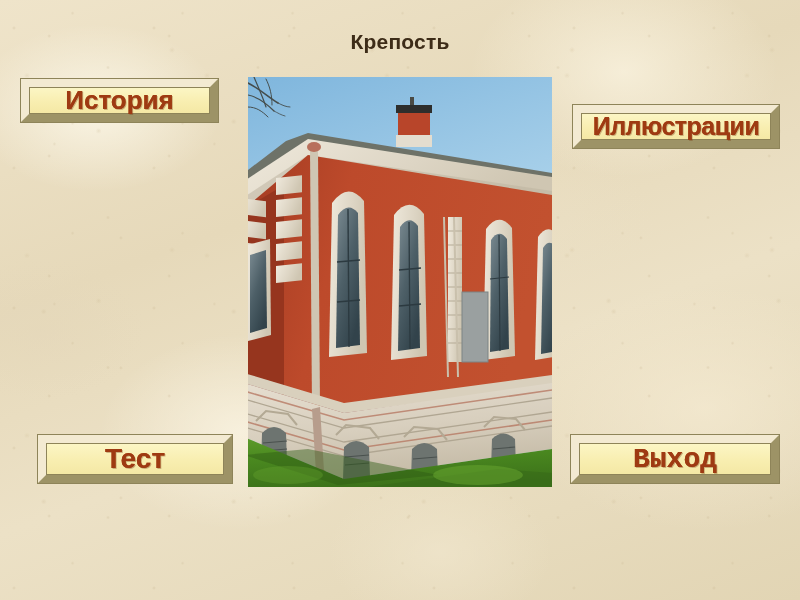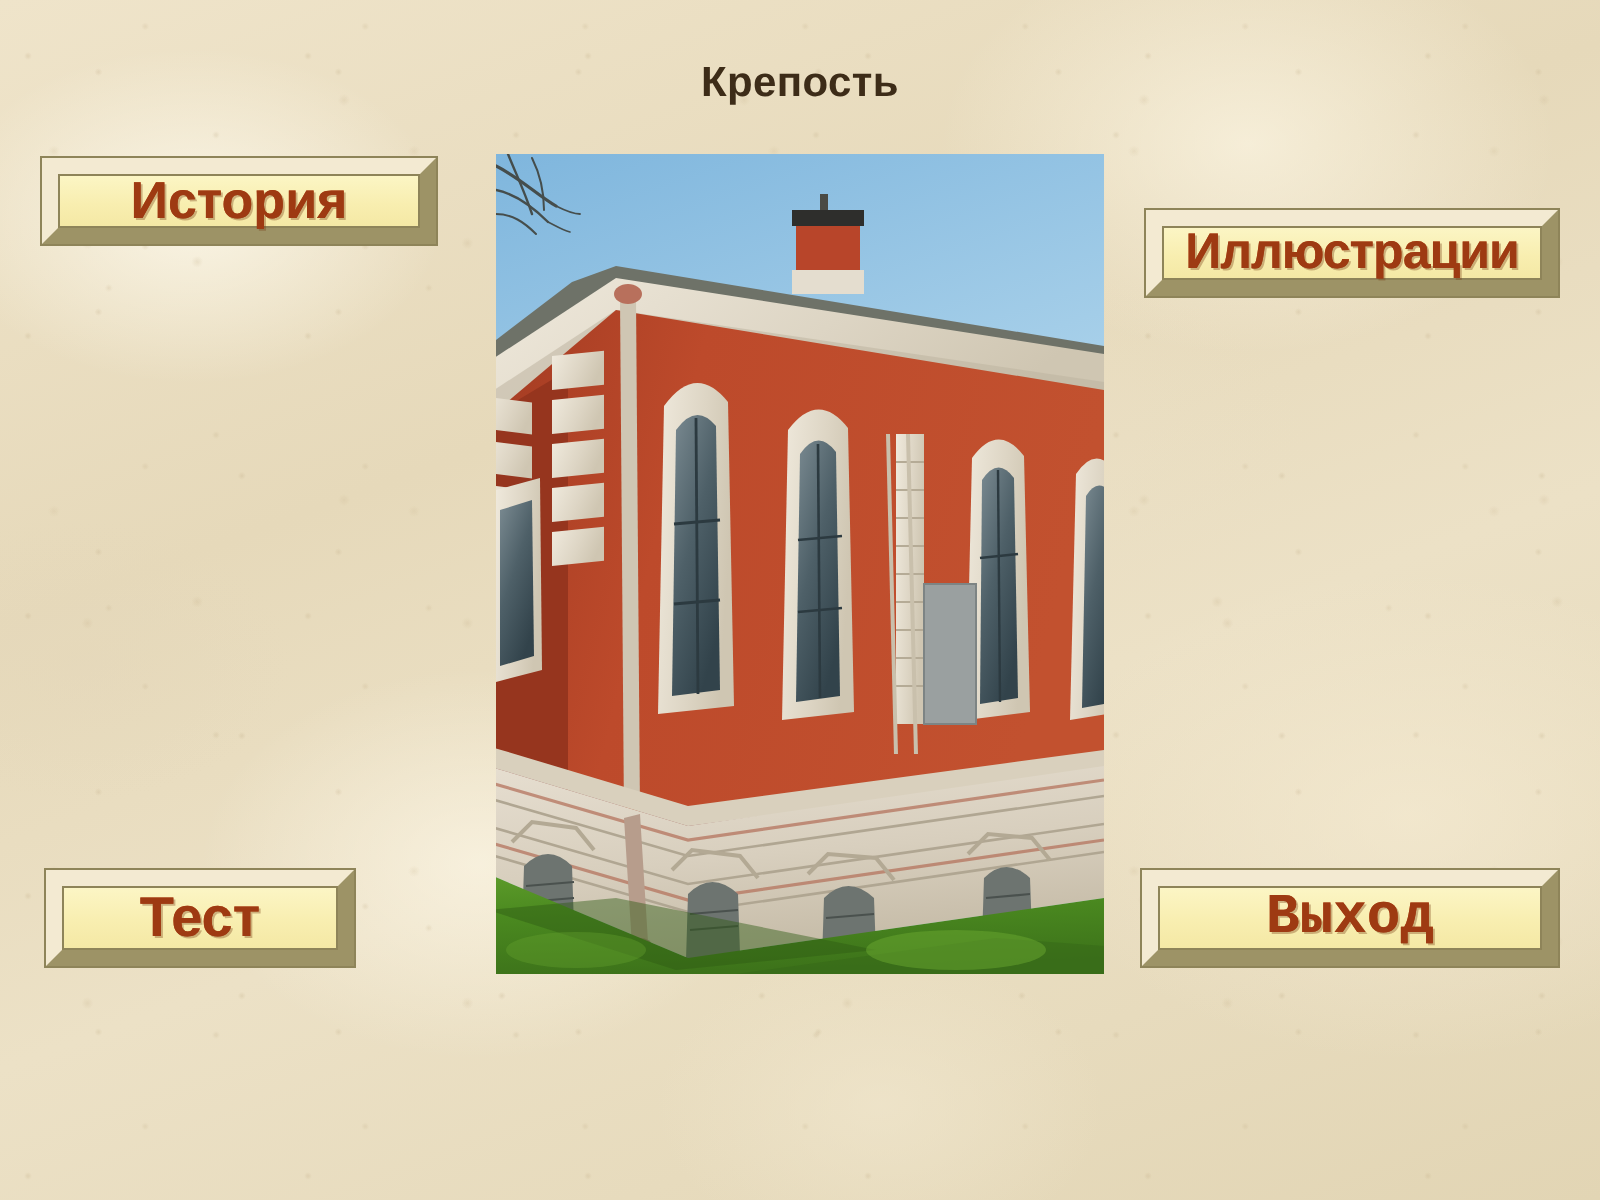--- a/index.html
+++ b/index.html
@@ -113,21 +113,21 @@
     color: #9e3a12;
     white-space: nowrap;
     text-shadow: 1px 1px 0 rgba(120,60,20,0.35);
     background: linear-gradient(180deg, #a33d12 0%, #c4521d 45%, #8e3410 100%);
     -webkit-background-clip: text;
     background-clip: text;
   }
 
   #btn-history    { left: 20px;  top: 78px;  width: 199px; height: 45px; }
   #btn-illustr    { left: 572px; top: 64px;  width: 208px; height: 45px; margin-top: 40px; }
-  #btn-test       { left: 22px;  top: 434px; width: 156px; height: 50px; }
+  #btn-test       { left: 37px;  top: 434px; width: 196px; height: 50px; }
   #btn-exit       { left: 570px; top: 434px; width: 210px; height: 50px; font-family: Liberation Mono, monospace; }
 
   #btn-illustr .nav-label { font-size: 25px; letter-spacing: -0.5px; }
   #btn-test   .nav-label,
   #btn-exit   .nav-label  { font-size: 28px; }
 
   
   #photo {
     position: absolute;
     left: 248px;

